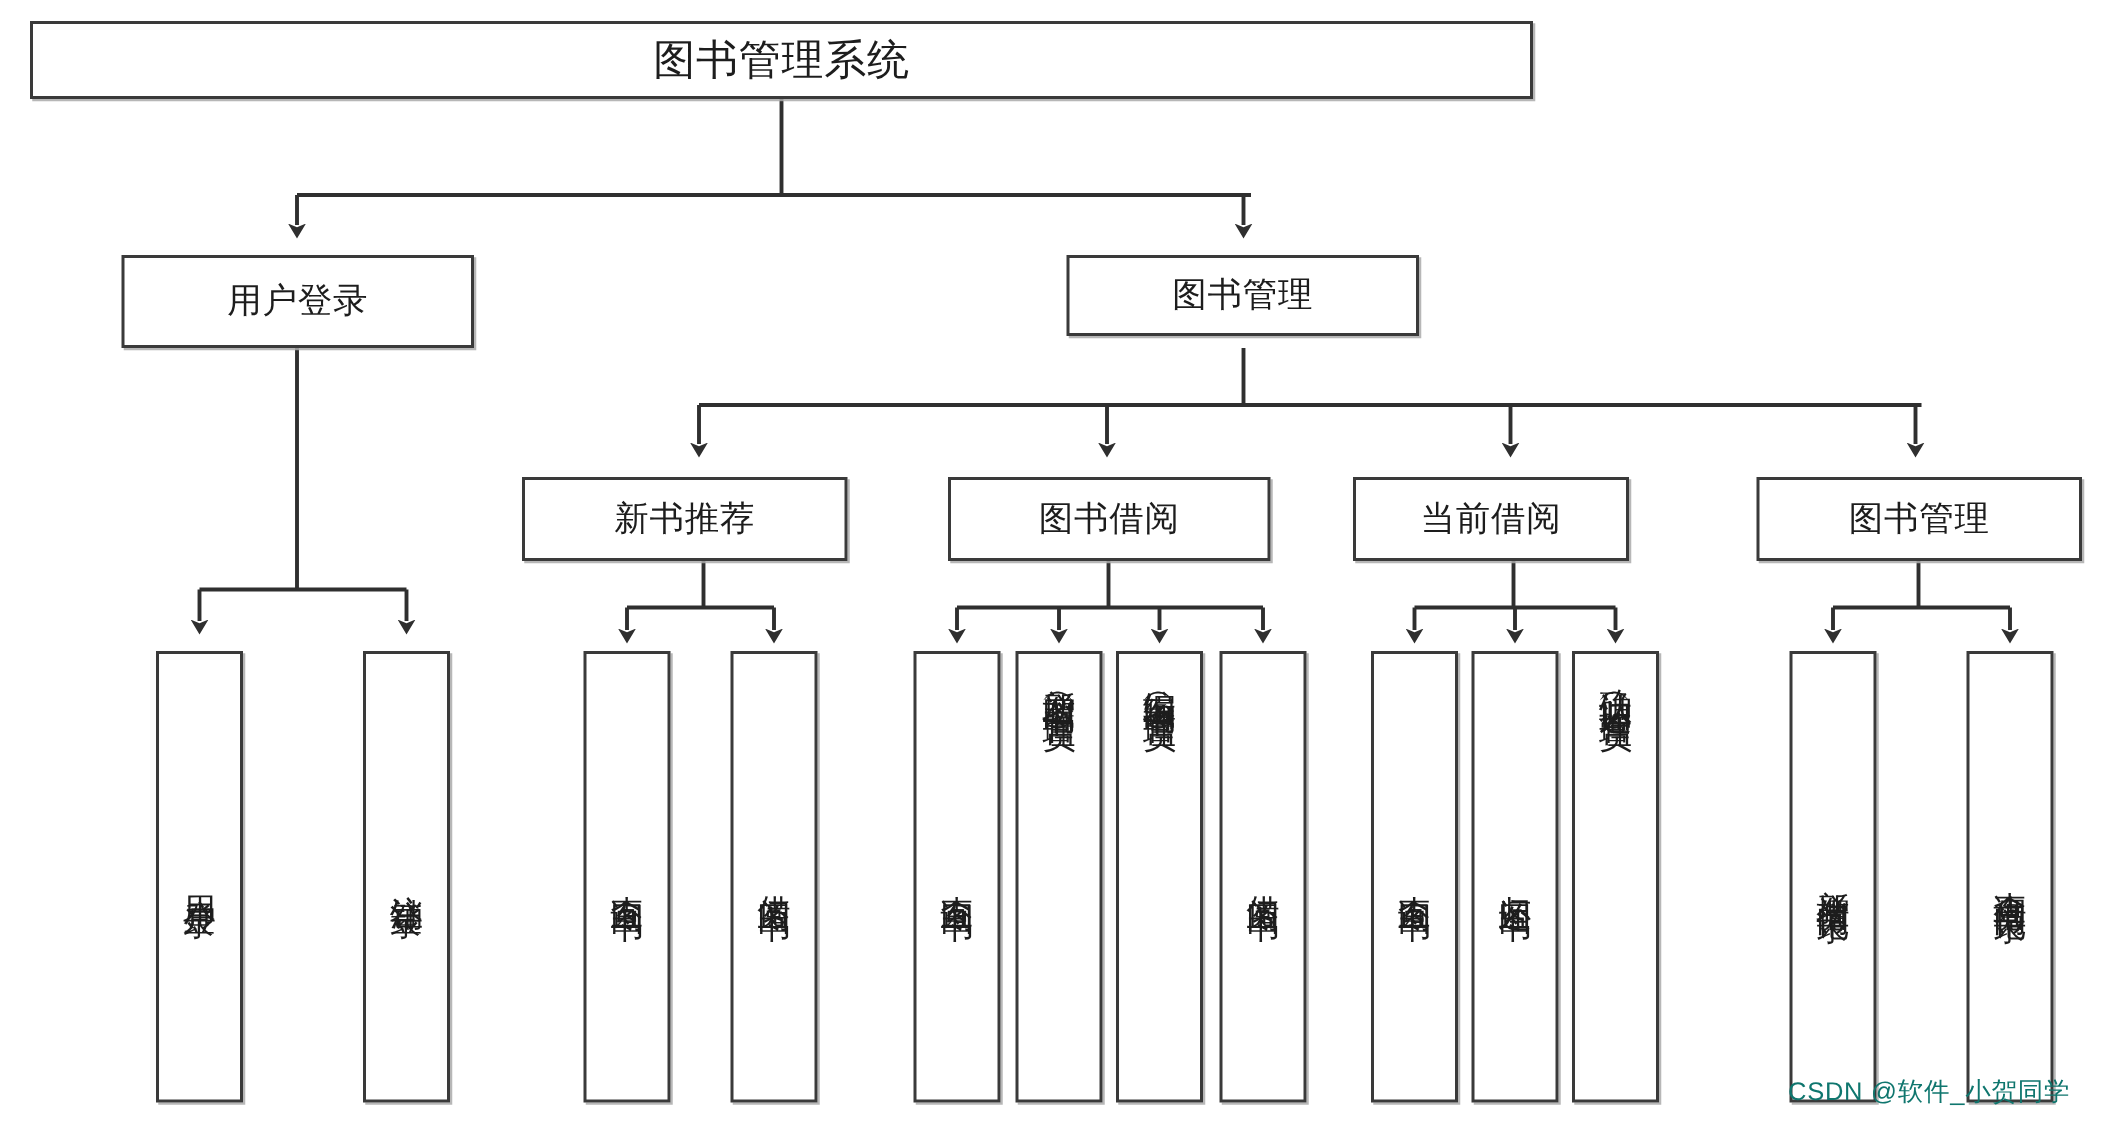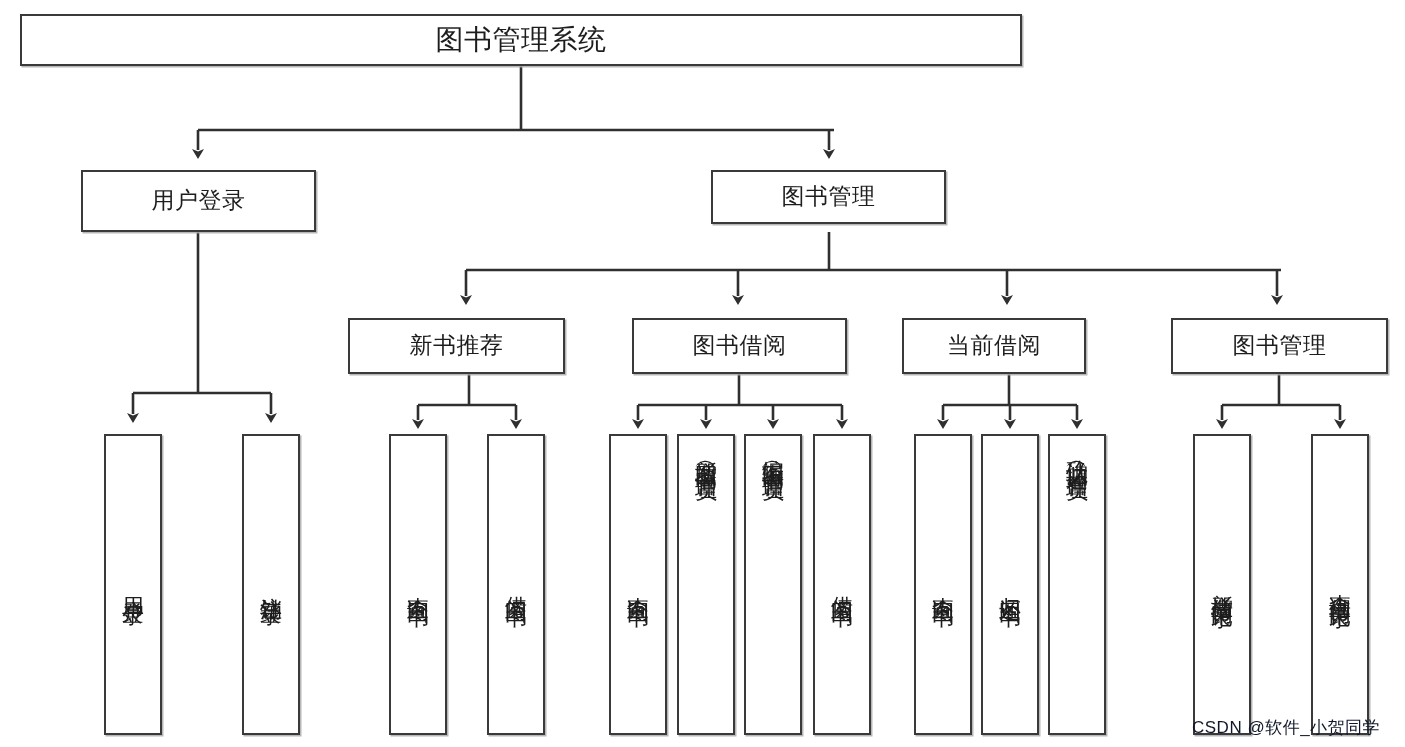--- a/index.html
+++ b/index.html
@@ -60,21 +60,21 @@
     letter-spacing: 3px;
     line-height: 1;
     text-align: center;
   }
   .node.vert.mid {
     align-items: center;
     padding-top: 0;
   }
   .watermark {
     position: absolute;
-    color: #0f172a;
+    color: #0f766e;
     font-size: 17px;
     letter-spacing: 0.5px;
     white-space: nowrap;
     user-select: none;
   }
 </style>
 </head>
 <body>
 
 <div id="canvas">

